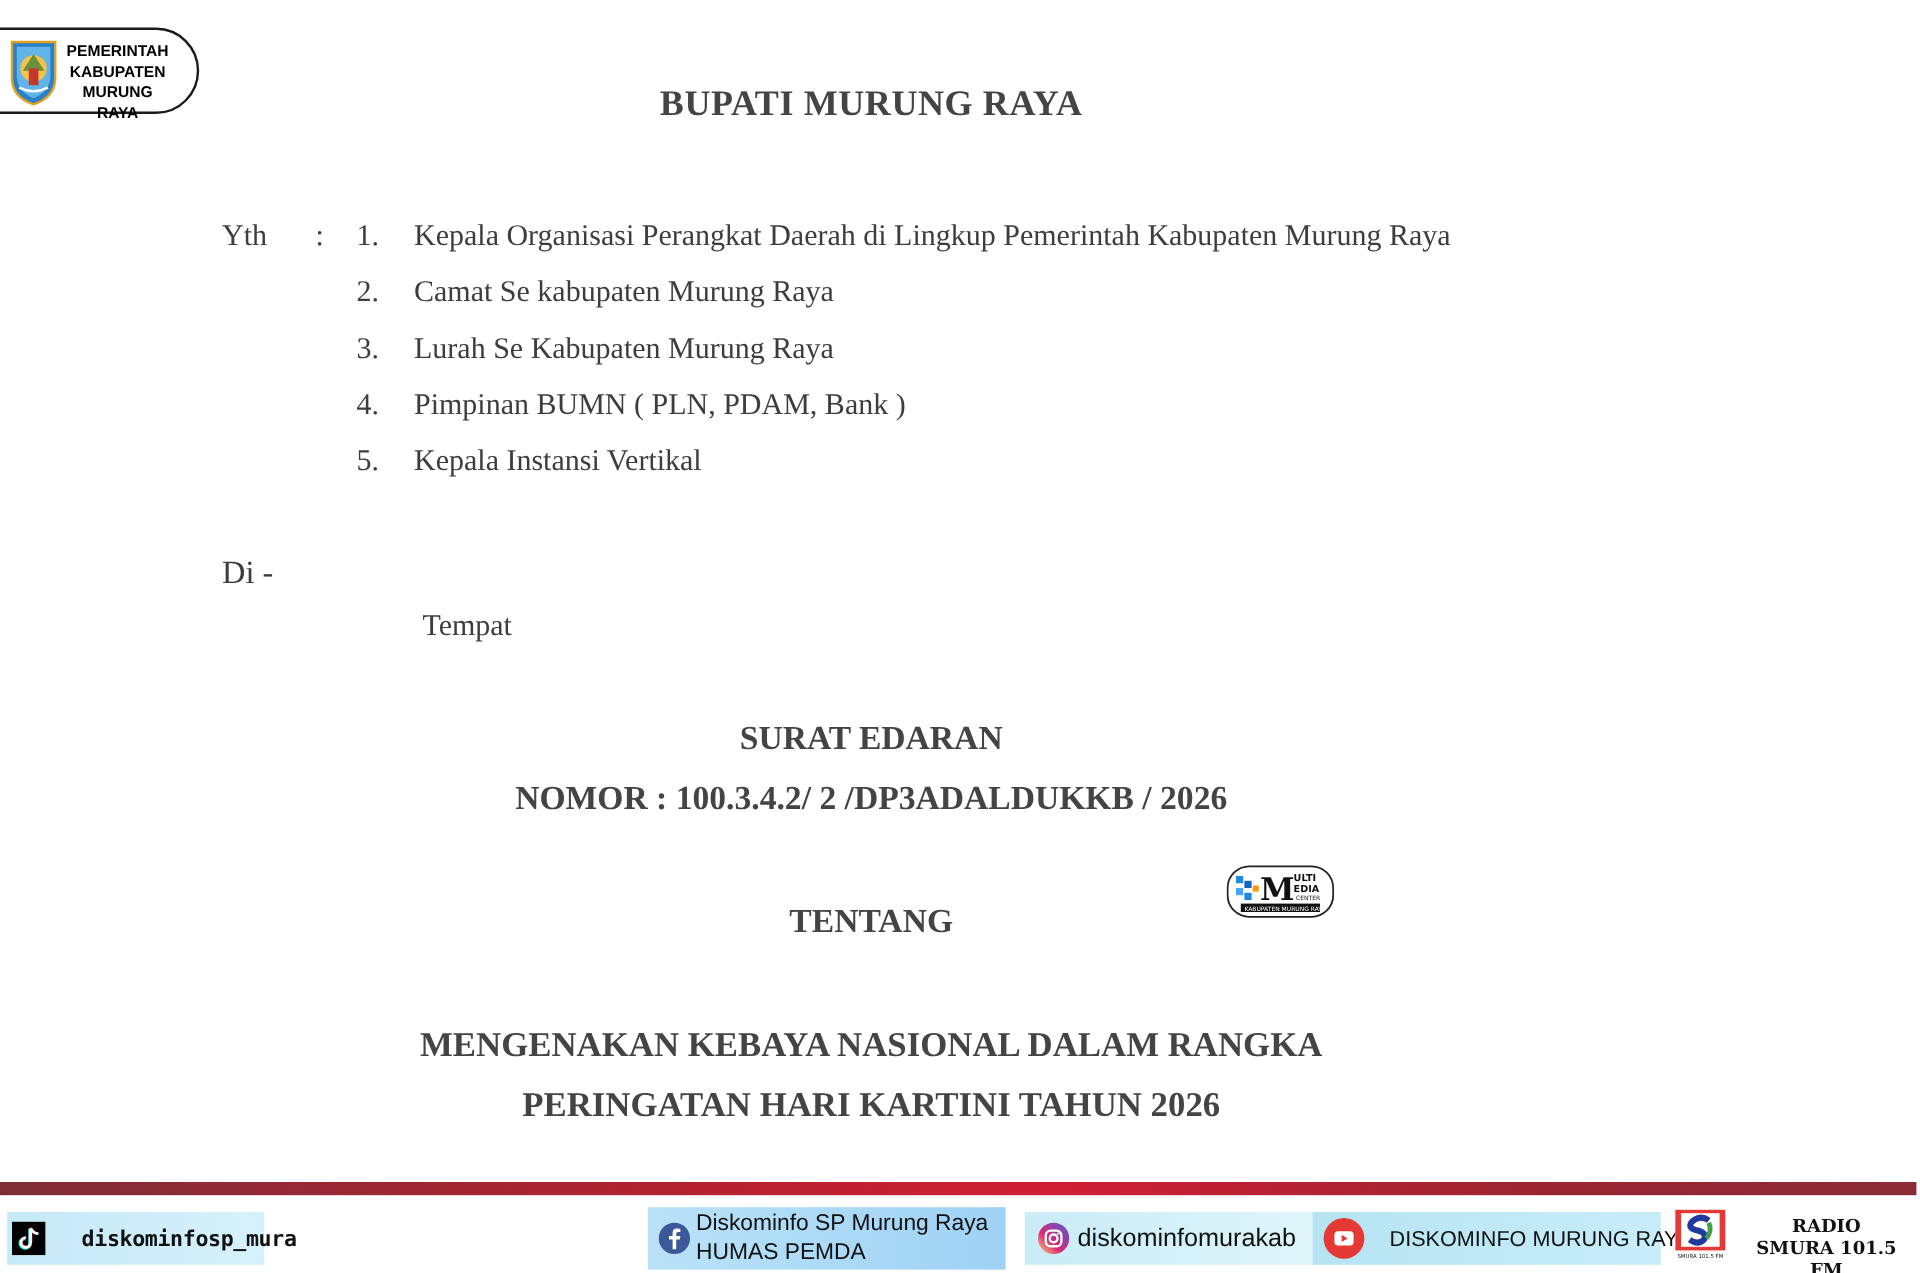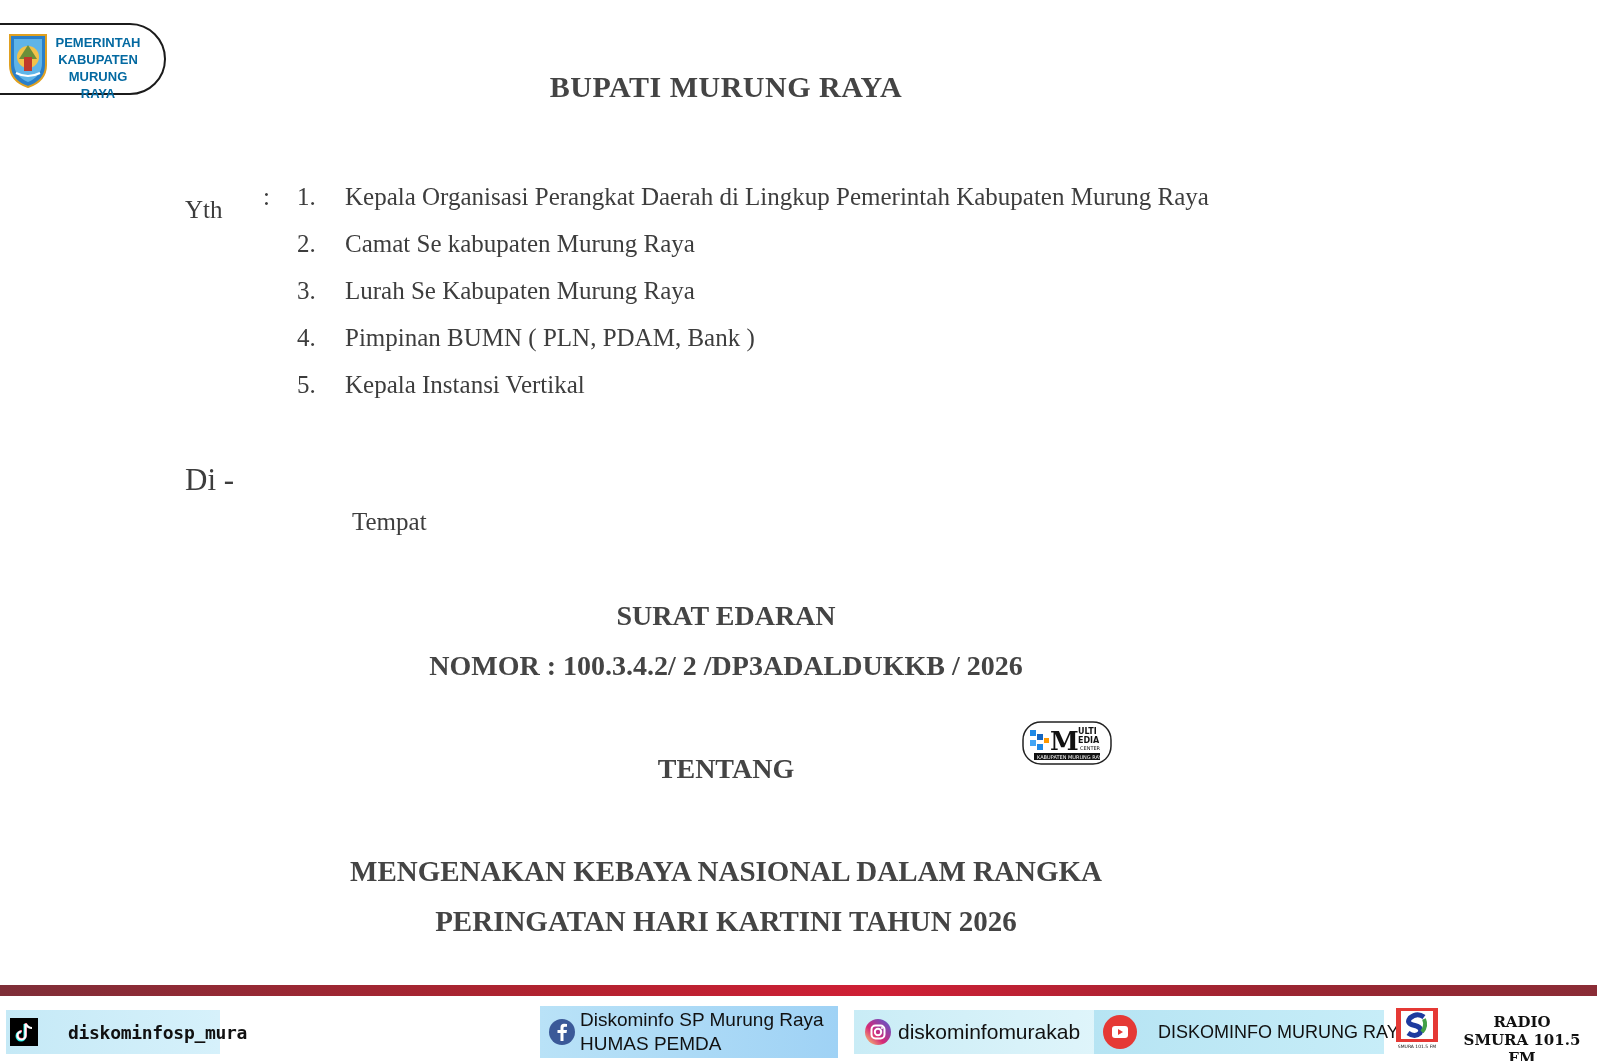--- a/index.html
+++ b/index.html
@@ -10,33 +10,33 @@
   .doc { position:absolute; inset:0; }
   .gov-badge {
     position:absolute; left:-20px; top:23px; width:186px; height:72px;
     border:2px solid #1b1b1b; border-radius:0 38px 38px 0; background:#fff;
     display:flex; align-items:center; box-sizing:border-box;
   }
   .gov-emblem { position:absolute; left:24px; top:6px; width:44px; height:58px; }
   .gov-text {
     position:absolute; left:72px; top:9px; width:88px;
     font-family:"Liberation Sans", sans-serif; font-weight:bold; font-size:13px;
-    line-height:17px; text-align:center; color:#0369a1;
+    line-height:17px; text-align:center; color:#000000;
   }
   .title {
     position:absolute; left:0; width:1452px; text-align:center;
     font-weight:bold; color:#444;
   }
   .t-bupati { top:70px; font-size:30px; letter-spacing:0.5px; }
   .recip { position:absolute; left:185px; top:183px; font-size:25px; color:#3d3d3d; }
-  .recip .yth { position:absolute; left:0; top:13px;font-family:Liberation Serif, serif; }
+  .recip .yth { position:absolute; left:0; top:0;font-family:Liberation Serif, serif; }
   .recip .colon { position:absolute; left:78px; top:0; }
   .recip-row { position:absolute; left:112px; white-space:nowrap; }
   .recip-row .num { display:inline-block; width:48px; }
-  .di { position:absolute; left:185px; top:462px; font-size:31px; color:#3d3d3d; }
+  .di { position:absolute; left:185px; top:462px; font-size:27px; color:#3d3d3d; }
   .tempat { position:absolute; left:352px; top:508px; font-size:25px; color:#3d3d3d; }
   .t-surat { top:600px; font-size:28px; }
   .t-nomor { top:650px; font-size:28px; }
   .t-tentang { top:753px; font-size:28px; }
   .t-sub1 { top:855px; font-size:29px; }
   .t-sub2 { top:905px; font-size:29px; }
   .mm-logo { position:absolute; left:1022px; top:720px; width:90px; height:46px; }
   .red-band {
     position:absolute; left:0; top:985px; width:1597px; height:11px;
     background:linear-gradient(90deg,#7e2e38 0%,#b2222f 35%,#cf1f35 55%,#9b2531 80%,#8a2c36 100%);

